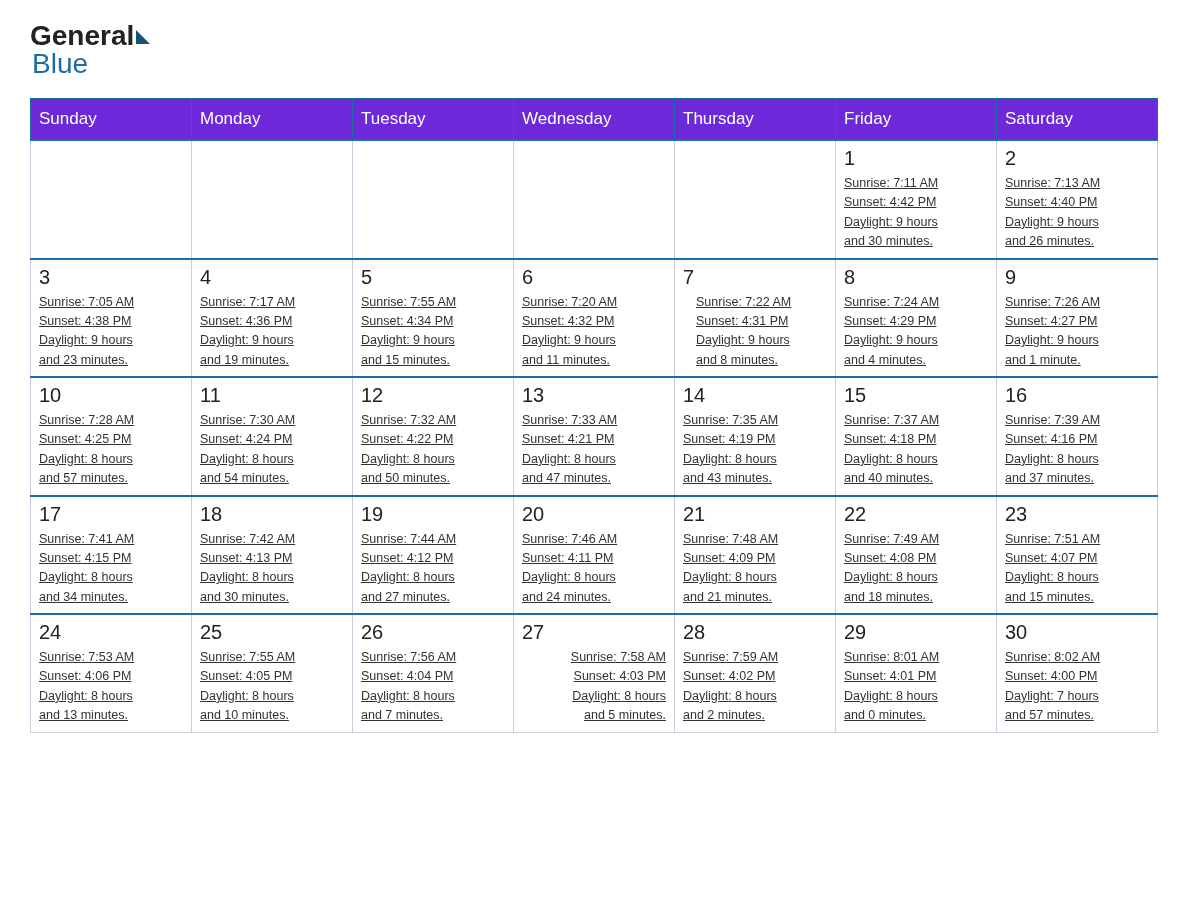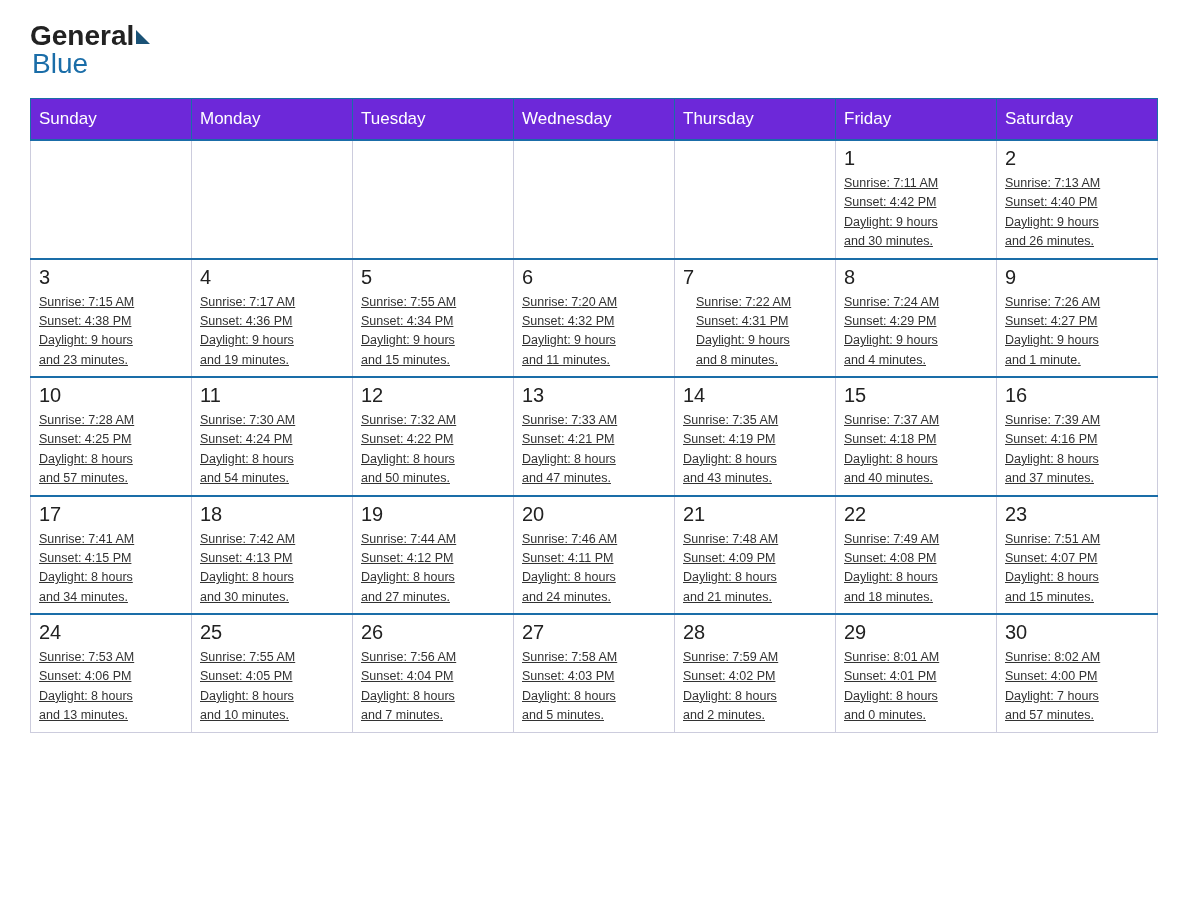--- a/index.html
+++ b/index.html
@@ -148,21 +148,21 @@
           <span class="day-number">2</span>
           <div class="day-info" style="white-space: pre-line;">Sunrise: 7:13 AM
 Sunset: 4:40 PM
 Daylight: 9 hours
 and 26 minutes.</div>
         </td>
       </tr>
       <tr class="week-row">
         <td>
           <span class="day-number">3</span>
-          <div class="day-info" style="white-space: pre-line;">Sunrise: 7:15 AM
+          <div class="day-info" style="white-space: pre-line;">Sunrise: 7:05 AM
 Sunset: 4:38 PM
 Daylight: 9 hours
 and 23 minutes.</div>
         </td>
         <td>
           <span class="day-number">4</span>
           <div class="day-info" style="white-space: pre-line;">Sunrise: 7:17 AM
 Sunset: 4:36 PM
 Daylight: 9 hours
 and 19 minutes.</div>
@@ -322,21 +322,21 @@
         </td>
         <td>
           <span class="day-number">26</span>
           <div class="day-info" style="white-space: pre-line;">Sunrise: 7:56 AM
 Sunset: 4:04 PM
 Daylight: 8 hours
 and 7 minutes.</div>
         </td>
         <td>
           <span class="day-number">27</span>
-          <div class="day-info" style="white-space: pre-line;">Sunrise: 7:58 AM
+          <div class="day-info" style="white-space: pre-line; text-align: right;">Sunrise: 7:58 AM
 Sunset: 4:03 PM
 Daylight: 8 hours
 and 5 minutes.</div>
         </td>
         <td>
           <span class="day-number">28</span>
           <div class="day-info" style="white-space: pre-line;">Sunrise: 7:59 AM
 Sunset: 4:02 PM
 Daylight: 8 hours
 and 2 minutes.</div>

